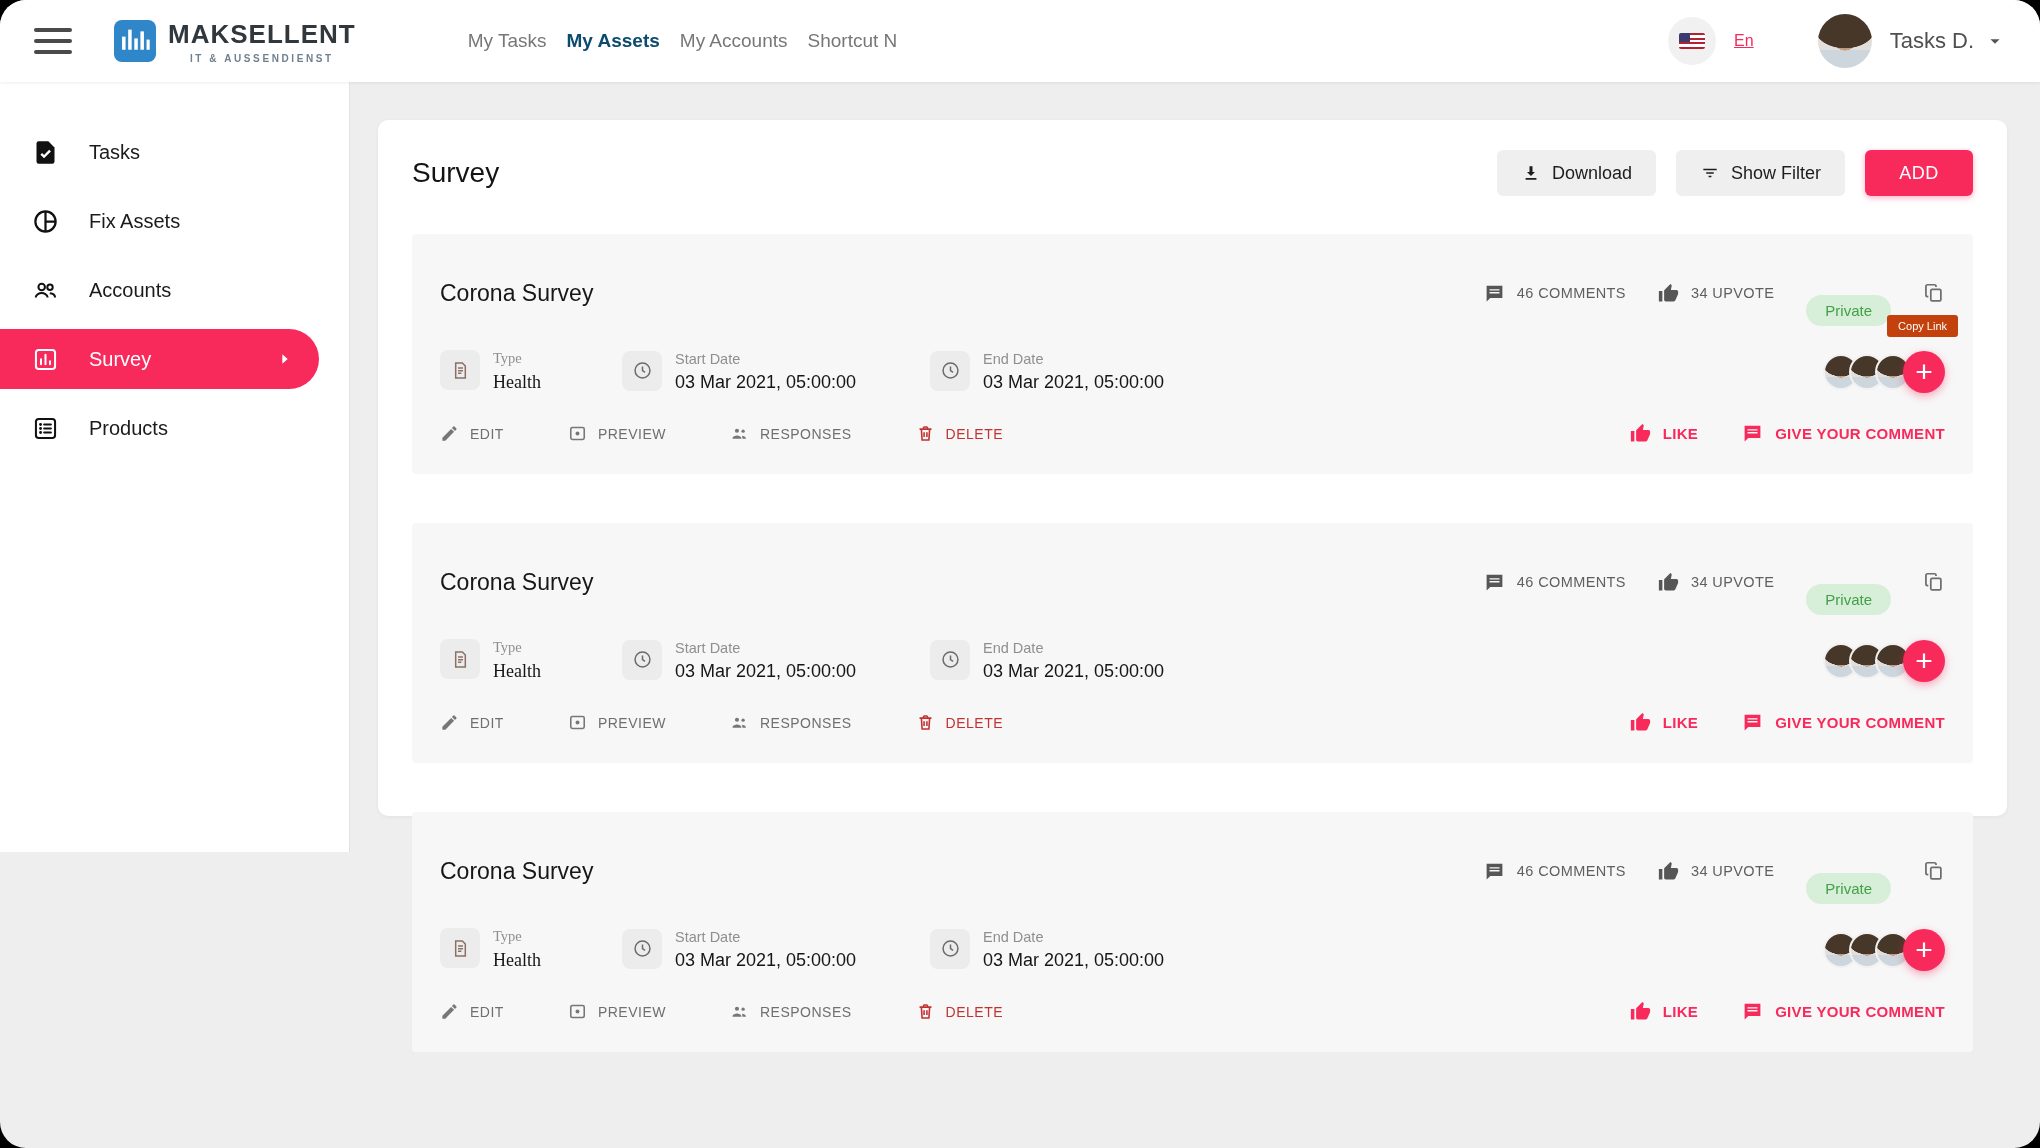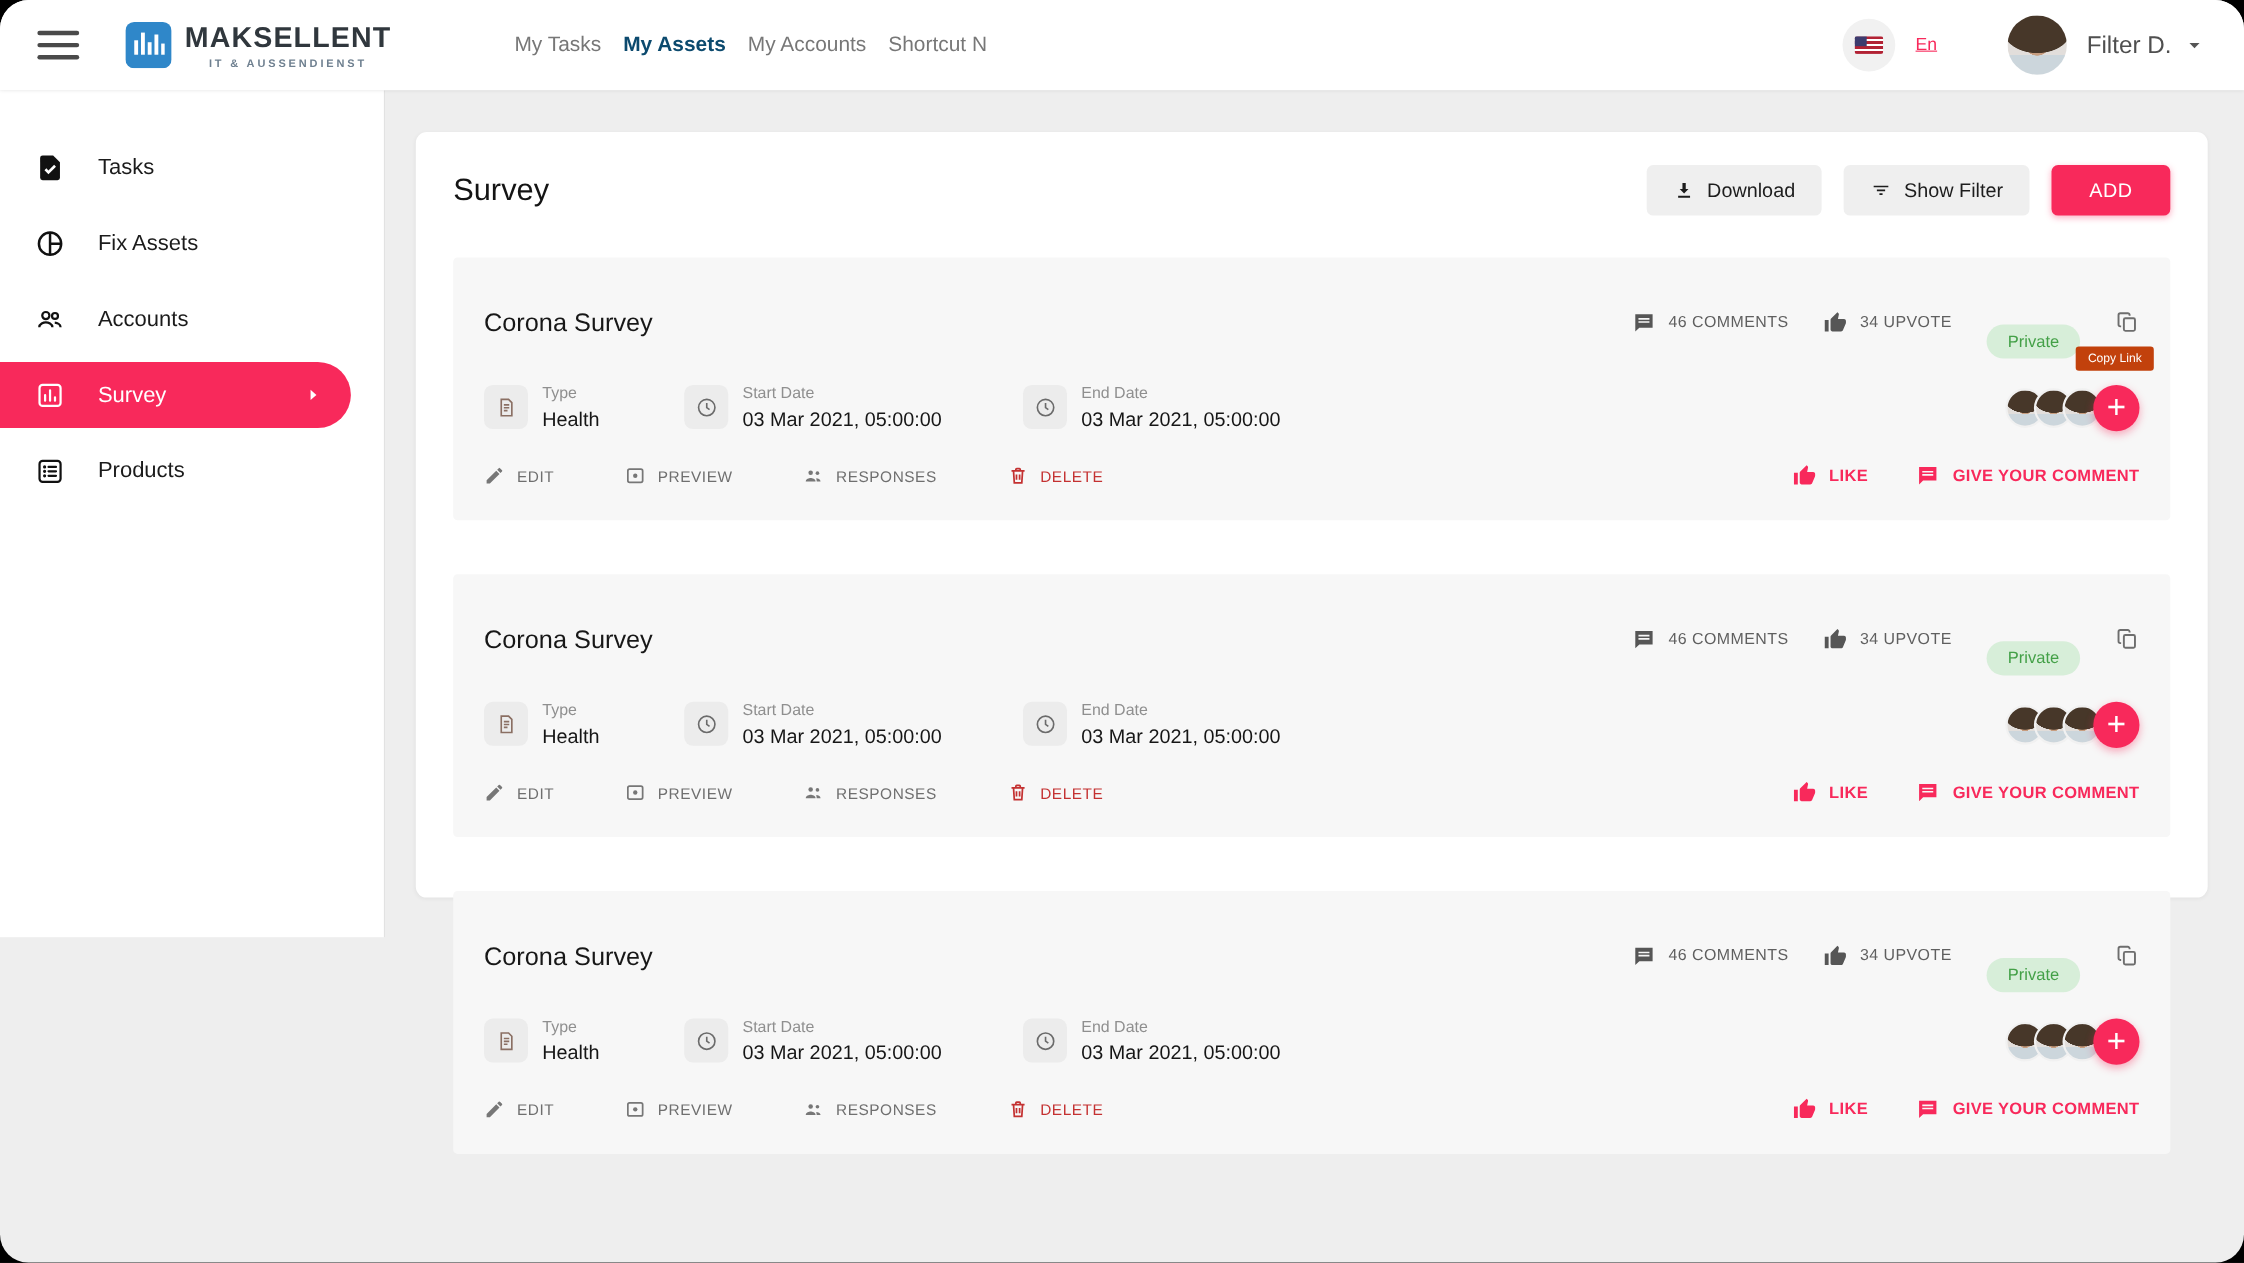--- a/index.html
+++ b/index.html
@@ -63,21 +63,21 @@
   .card-stats { margin-left:auto; display:flex; align-items:center; gap:32px; }
   .stat { display:flex; align-items:center; gap:12px; font-size:14.5px; font-weight:500; letter-spacing:.4px; color:#5f5f5f; cursor:pointer; }
   .stat .st-icon { width:21px; height:21px; color:#565656; }
   .pill { background:#d7eed9; color:#43a047; font-size:15px; font-weight:500; padding:7px 19px; border-radius:16px;margin-top:35px; }
   .copy-wrap { position:relative; cursor:pointer; }
   .copy-wrap .st-icon { width:22px; height:22px; color:#6e6e6e; display:block; }
   .tooltip { position:absolute; top:33px; right:-13px; background:#c2410c; color:#fff; font-size:11px; padding:5px 11px; border-radius:3px; white-space:nowrap; z-index:6; }
 
   .card-details { display:flex; align-items:center; margin-top:24px; }
   .detail { display:flex; gap:13px; }
-  .detail-type { width:182px; }
+  .detail-type { width:182px;font-family:Liberation Serif, serif; }
   .detail-start { width:308px; }
   .icon-box { width:40px; height:40px; border-radius:8px; background:#ececec; display:flex; align-items:center; justify-content:center; flex:none; }
   .icon-box .d-icon { width:21px; height:21px; }
   .doc-color { color:#8a6f63; }
   .clock-color { color:#6b6b6b; }
   .detail-label { font-size:14.5px; color:#8f8f8f; }
   .detail-value { font-size:18px; font-weight:500; color:#161616; margin-top:5px; }
 
   .members { margin-left:auto; display:flex; align-items:center; }
   .member-avatar { width:36px; height:36px; border:2px solid #f1f1f1; margin-left:-10px; }
@@ -132,21 +132,21 @@
       <span class="nav-tab">My Accounts</span>
       <span class="nav-tab">Shortcut N</span>
     </div>
 
     <div class="nav-right">
       <span class="flag-circle">
         <span class="flag"></span>
       </span>
       <span class="lang">En</span>
       <span class="avatar nav-avatar"></span>
-      <span class="user-name">Filter D.</span>
+      <span class="user-name">Tasks D.</span>
       <span class="caret">
         <svg viewBox="0 0 24 24" fill="currentColor">
             <path d="M7 10l5 5 5-5z"></path>
           </svg>
       </span>
     </div>
   </div>
 
   <div class="body-row">
 

